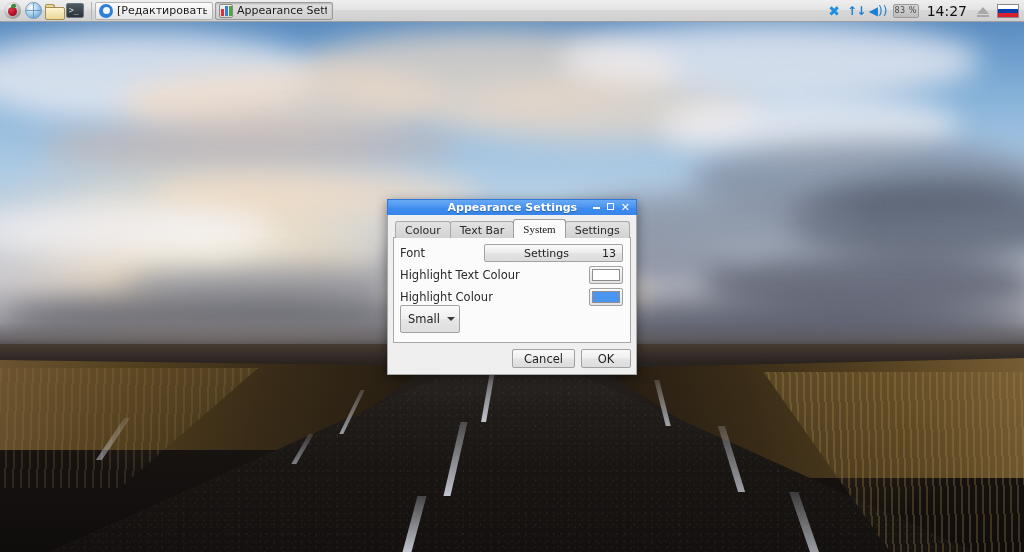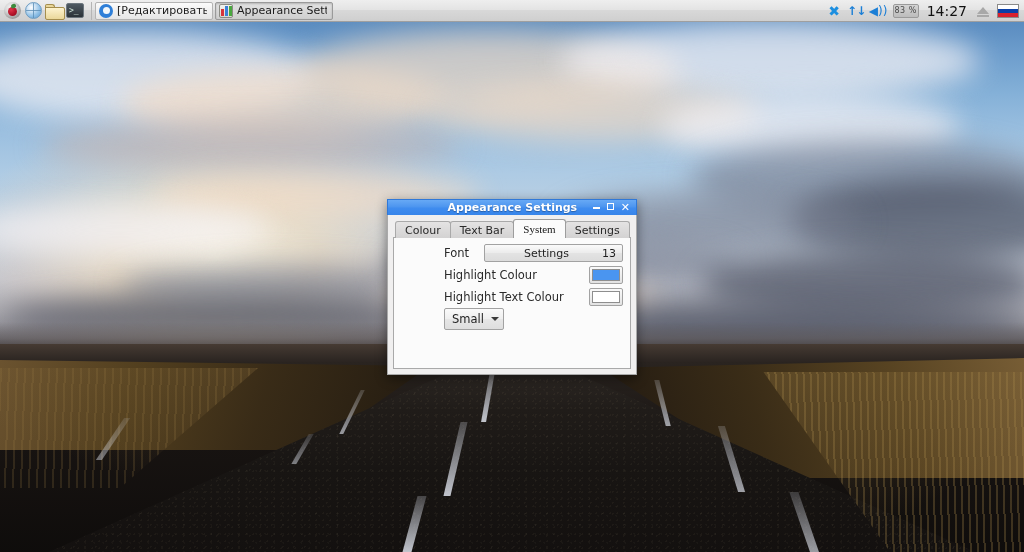--- a/index.html
+++ b/index.html
@@ -244,42 +244,42 @@
     font-family:Liberation Serif, serif;
   }
   .tab-panel {
     flex:1 1 auto;
     background:#fbfbfb;
     border:1px solid #a9a9a9;
     margin-top:-1px;
     padding:4px 7px 4px 6px;
     position:relative; z-index:1;
   }
-  .row { display:flex; align-items:center; height:22px; margin-bottom:0px;margin-left:44px; }
+  .row { display:flex; align-items:center; height:22px; margin-bottom:0px; }
   .row-label { flex:1 1 auto; font-size:11.5px; color:#2a2a2a; }
 
   .font-btn {
     width:139px; height:18px; display:flex; align-items:center;
     padding:0 6px 0 6px;
     border:1px solid #a2a2a2; border-radius:2px;
     background:linear-gradient(to bottom,#fafafa 0%,#ececec 48%,#e3e3e3 52%,#dcdcdc 100%);
     font-size:11px; color:#1f1f1f; cursor:default;
   }
   .font-name { flex:1 1 auto; text-align:center; }
   .font-size { flex:0 0 auto;text-align:center; }
 
   .swatch-frame {
     width:34px; height:18px; border:1px solid #a2a2a2; border-radius:2px;
     background:linear-gradient(to bottom,#fafafa,#e2e2e2);
     padding:2px; cursor:default;
   }
   .swatch { width:100%; height:100%; border:1px solid #8e8e8e; }
 
   .combo {
-    width:60px; height:22px; display:flex; align-items:center;
+    width:60px; height:28px; display:flex; align-items:center;
     border:1px solid #a2a2a2; border-radius:2px;
     background:linear-gradient(to bottom,#fafafa 0%,#efefef 48%,#e6e6e6 52%,#dedede 100%);
     padding:0 4px 0 7px; font-size:11.5px; color:#1f1f1f; cursor:default;
   }
   .combo-val { flex:1 1 auto; }
   .caret { width:0; height:0; border-left:4px solid transparent; border-right:4px solid transparent;
     border-top:4px solid #3a3a3a; margin-left:4px; }
 
   .dlg-footer { height:26px; display:flex; align-items:center; justify-content:flex-end; gap:6px; padding-top:5px; }
   .dlg-btn {
@@ -410,37 +410,41 @@
 
       <div class="row">
         <span class="row-label">Font</span>
         <div class="font-btn">
           <span class="font-name">Settings</span>
           <span class="font-size">13</span>
         </div>
       </div>
 
       <div class="row">
+        <span class="row-label">Highlight Text Colour</span>
+        <div class="swatch-frame">
+          <div class="swatch" id="sw-hlt" style="background: rgb(255, 255, 255);"></div>
+        </div>
+      </div>
+
+      <div class="row">
         <span class="row-label">Highlight Colour</span>
         <div class="swatch-frame">
           <div class="swatch" id="sw-hl" style="background: rgb(74, 149, 240);"></div>
-        </div>
-      </div>
-
-      <div class="row">
-        <span class="row-label">Highlight Text Colour</span>
-        <div class="swatch-frame">
-          <div class="swatch" id="sw-hlt" style="background: rgb(255, 255, 255);"></div>
         </div>
       </div>
 
       <div class="row">
         <div class="combo">
           <span class="combo-val">Small</span>
           <span class="caret"></span>
         </div>
       </div>
 
     </div>
 
+    <div class="dlg-footer">
+      <div class="dlg-btn">Cancel</div>
+      <div class="dlg-btn">OK</div>
+    </div>
 
   </div>
 </div>
 
 </body></html>

